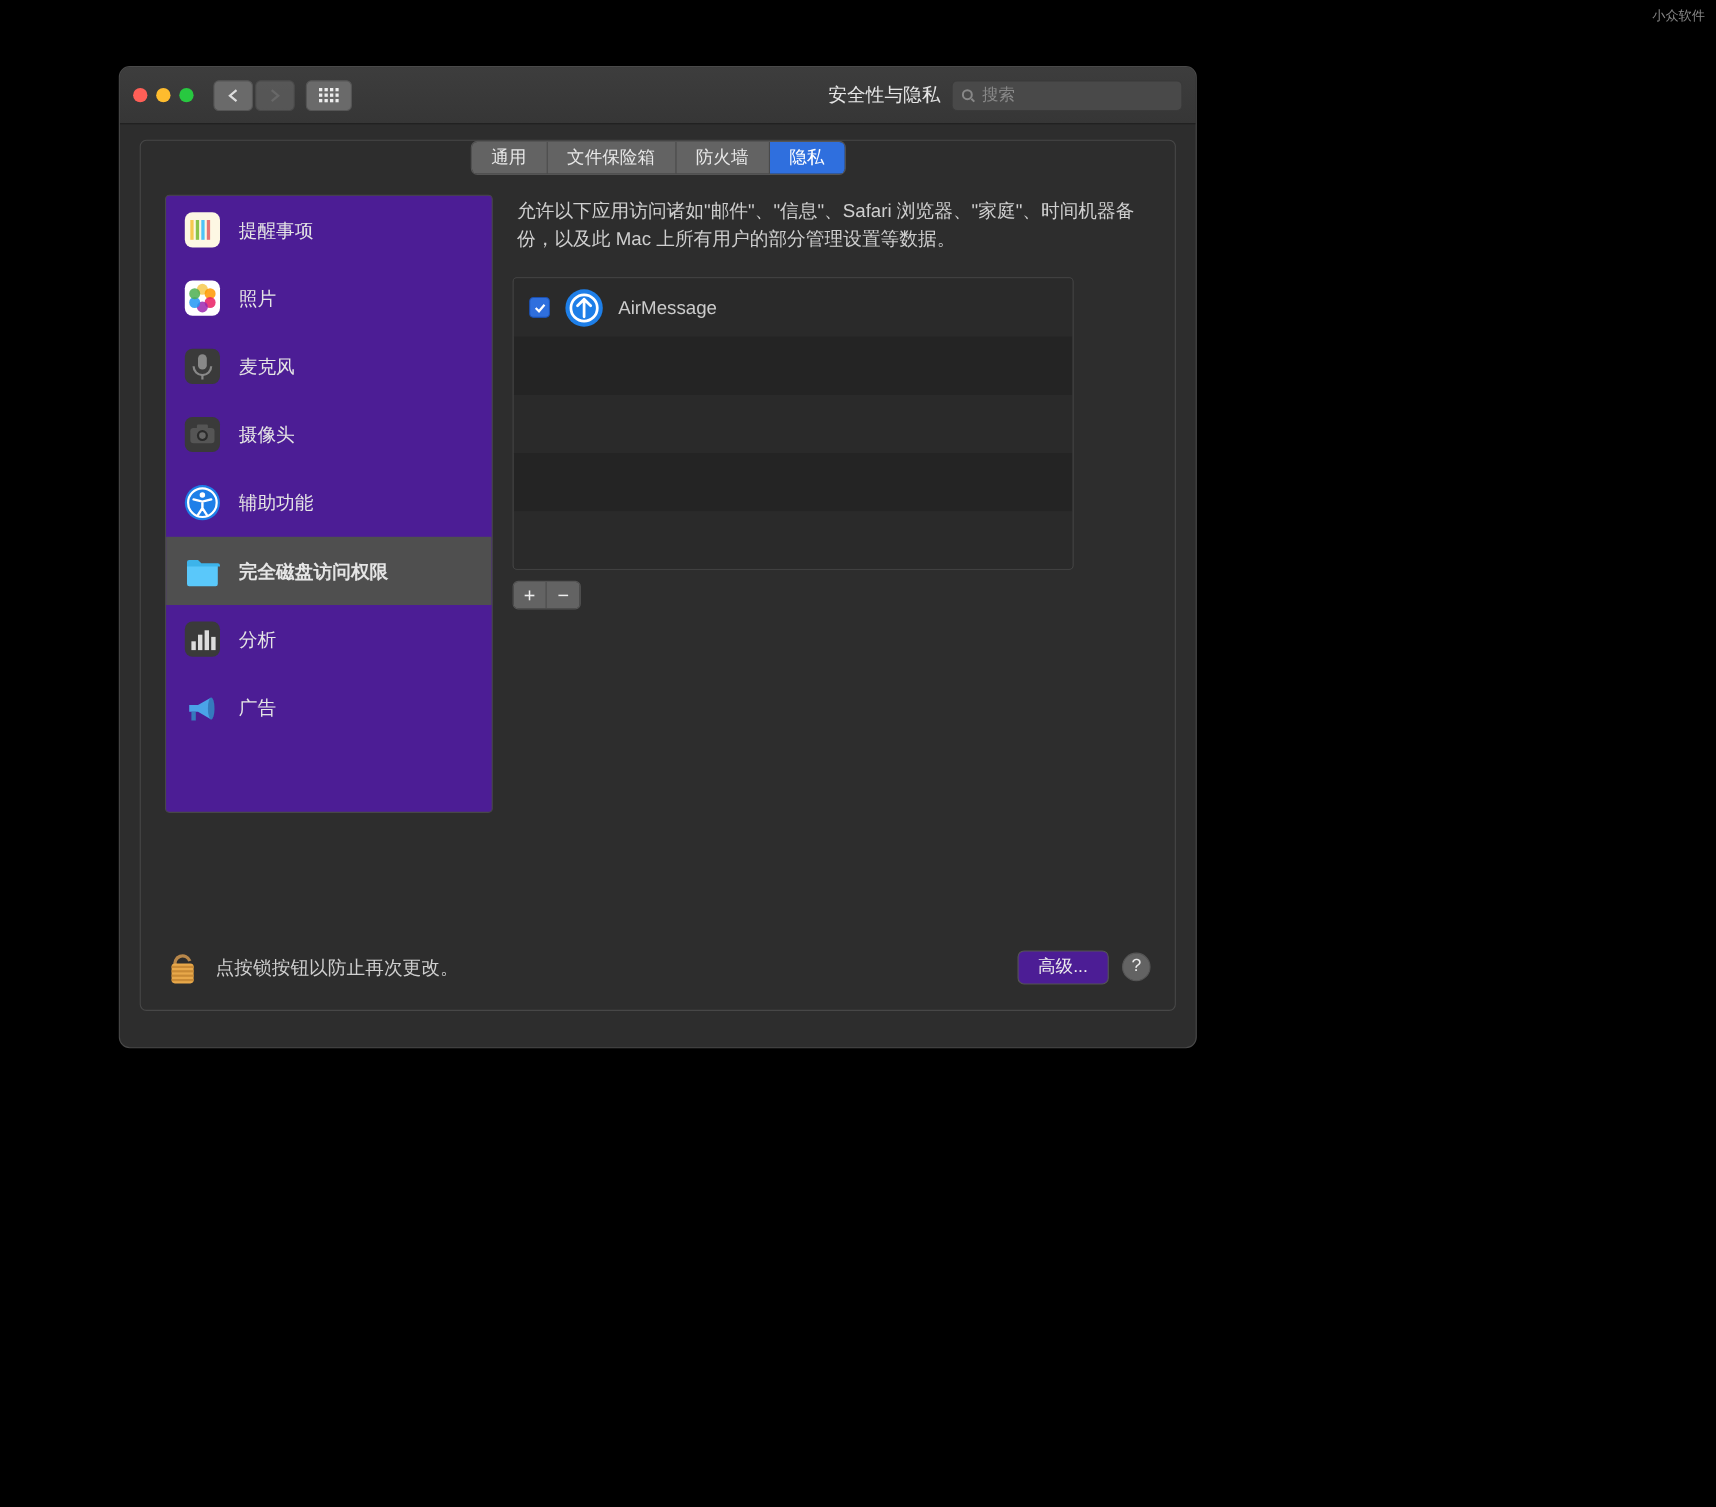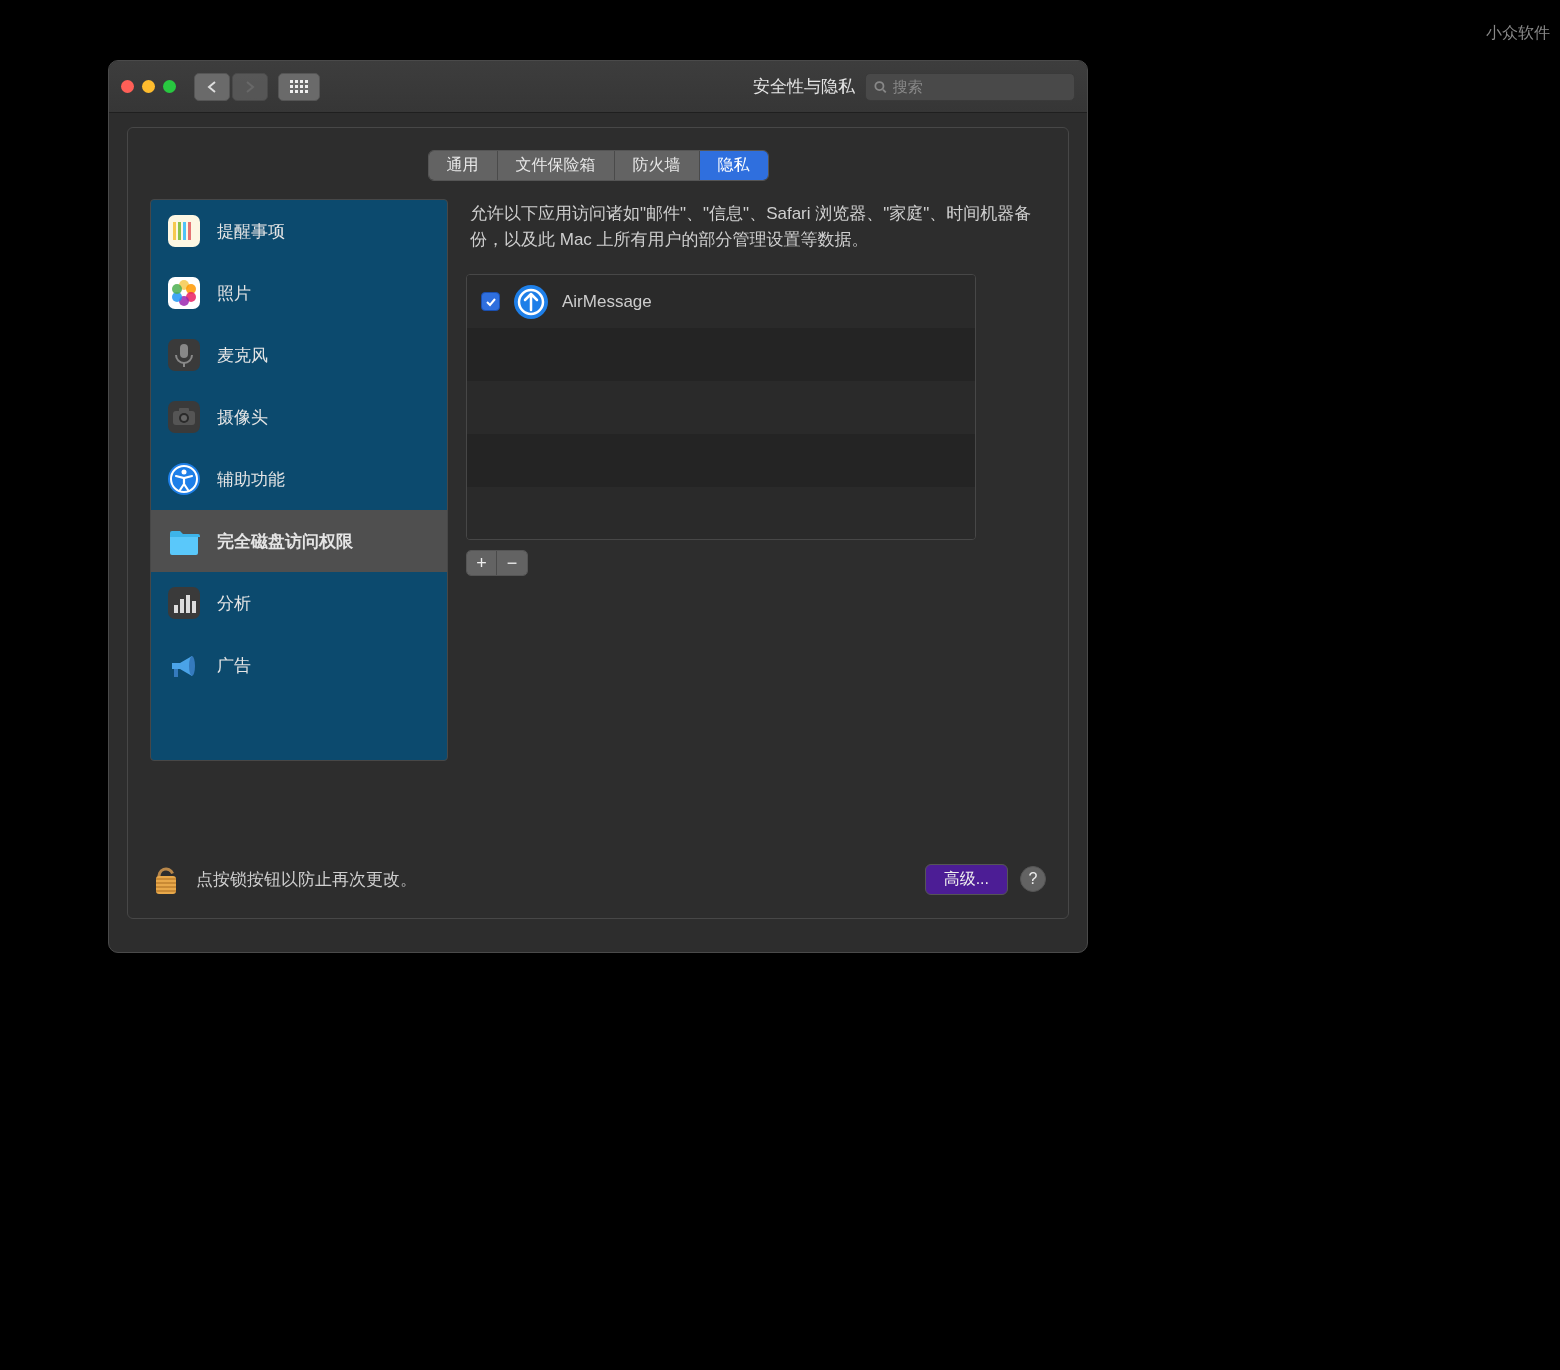--- a/index.html
+++ b/index.html
@@ -10,22 +10,21 @@
   height: 1370px;
   position: relative;
   color: #ccc;
   font-size: 17px;
 }
 .watermark {
   position: absolute;
   top: 6px;
   right: 10px;
   color: #888;
-  font-size: 16px;
-  margin-top: 17px;
+  font-size: 12px;
 }
 .window {
   position: absolute;
   left: 108px;
   top: 60px;
   width: 980px;
   height: 893px;
   background: #2d2d2d;
   border-radius: 10px;
   overflow: hidden;
@@ -84,21 +83,20 @@
 .searchbox svg { stroke:#888; }
 .searchbox input {
   background: transparent; border: none; outline: none;
   color: #ccc; font-size: 15px; width: 100%;
 }
 .searchbox input::placeholder { color: #888; }
 
 .tabs {
   display: flex;
   justify-content: center;
-  margin-top: 22px;
 }
 .tabgroup {
   display: flex;
   border-radius: 6px;
   overflow: hidden;
   border: 1px solid #555;
 }
 .tab {
   padding: 4px 18px;
   background: #636363;
@@ -111,21 +109,21 @@
 .tab.active { background: #2f6fde; color: #ffffff; }
 
 .content {
   display: flex;
   margin: 18px 22px 0 22px;
   gap: 18px;
 }
 .sidebar {
   width: 298px;
   height: 562px;
-  background: #0c4a6e;
+  background: #4c1d95;
   border: 1px solid #474747;
   border-radius: 4px;
   overflow: hidden;
 }
 .sidebar-item {
   height: 62px;
   display: flex;
   align-items: center;
   padding: 0 14px;
   gap: 14px;

